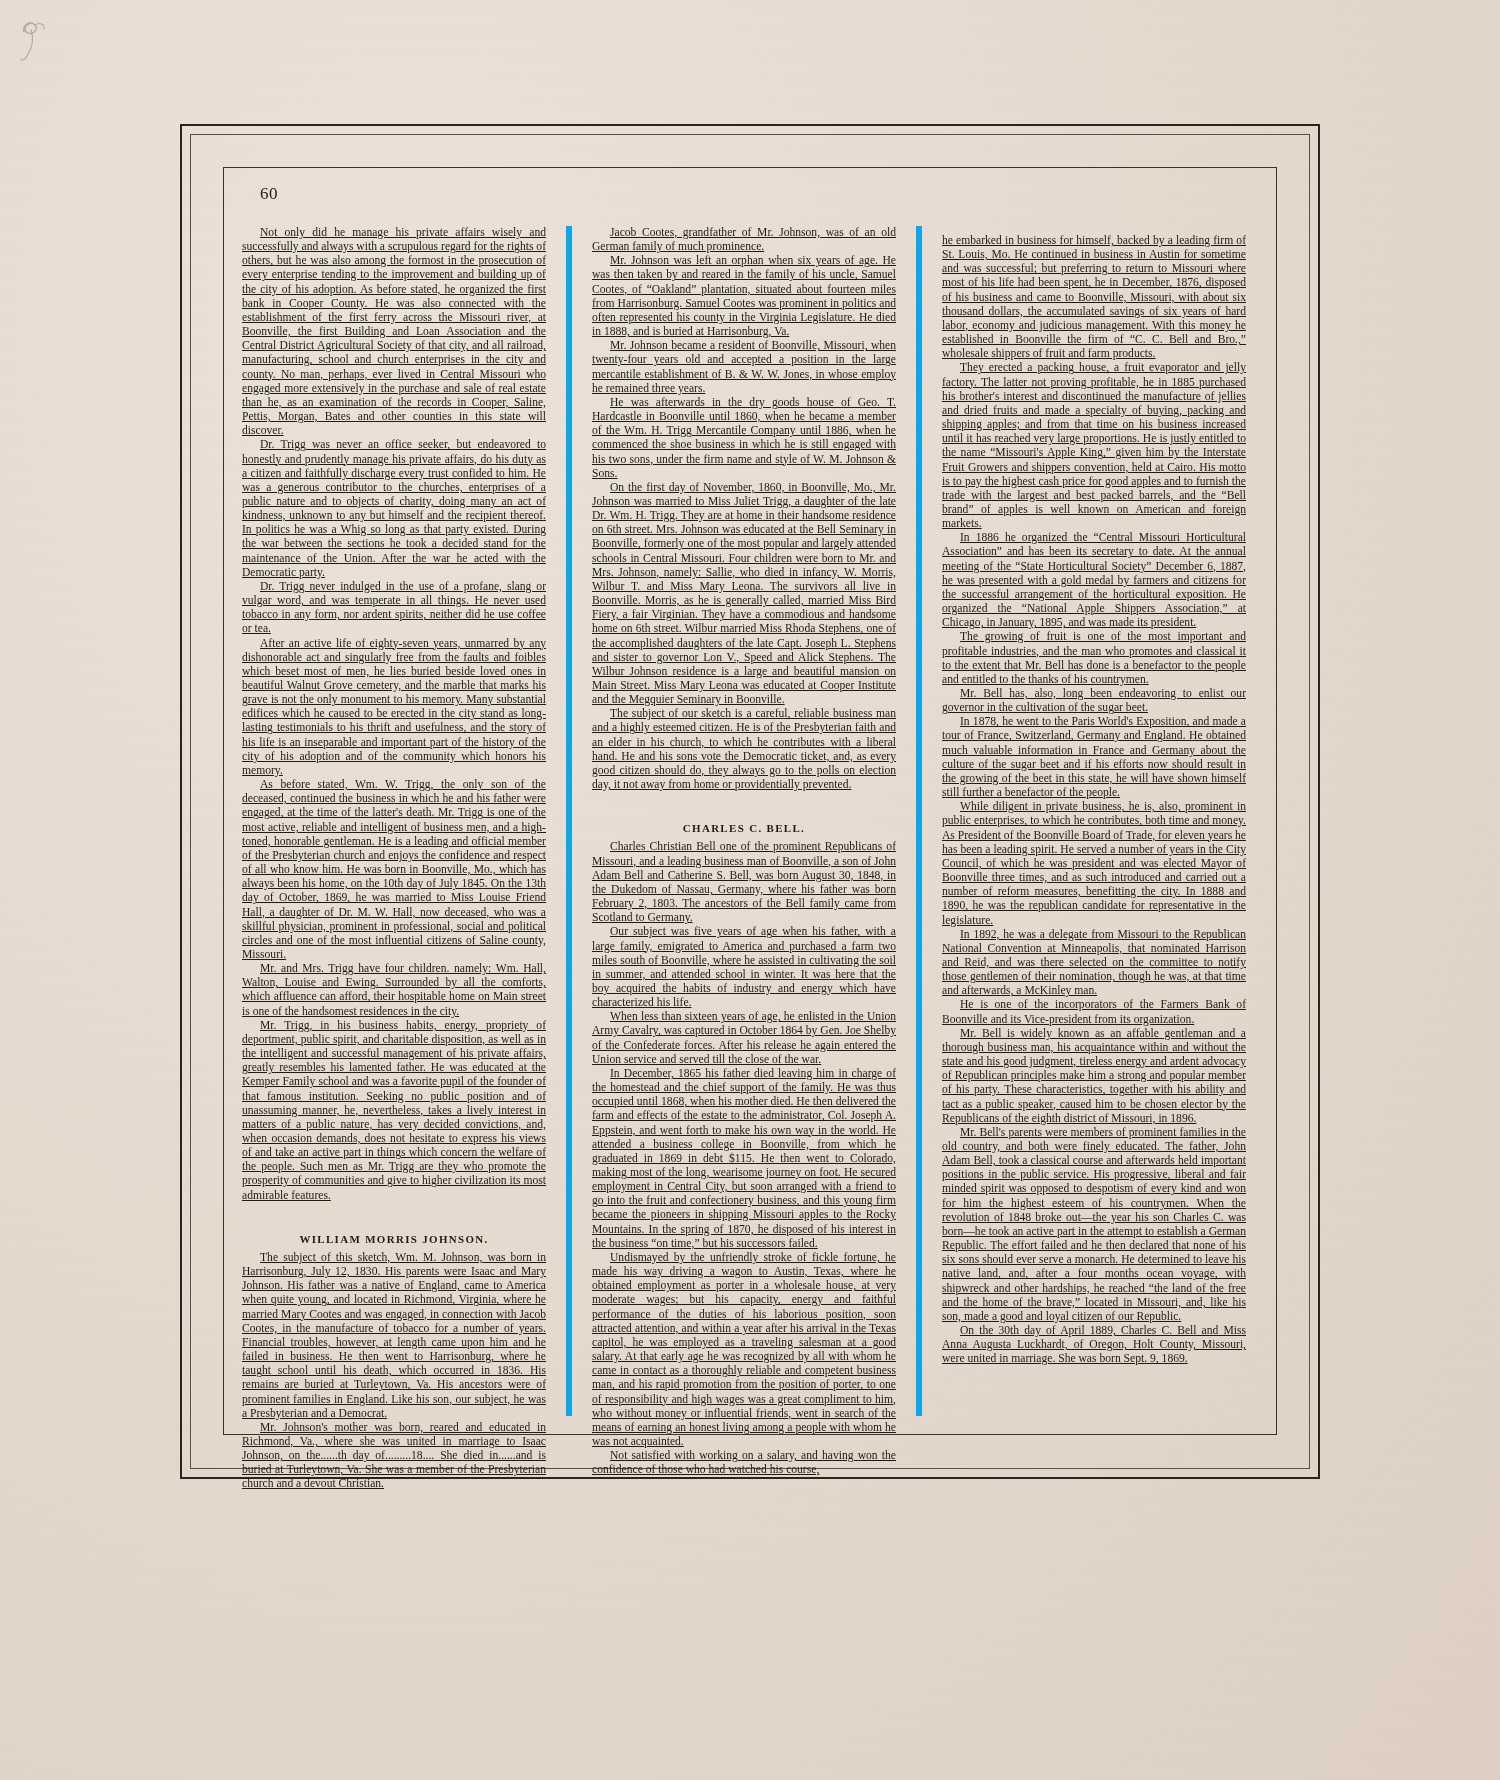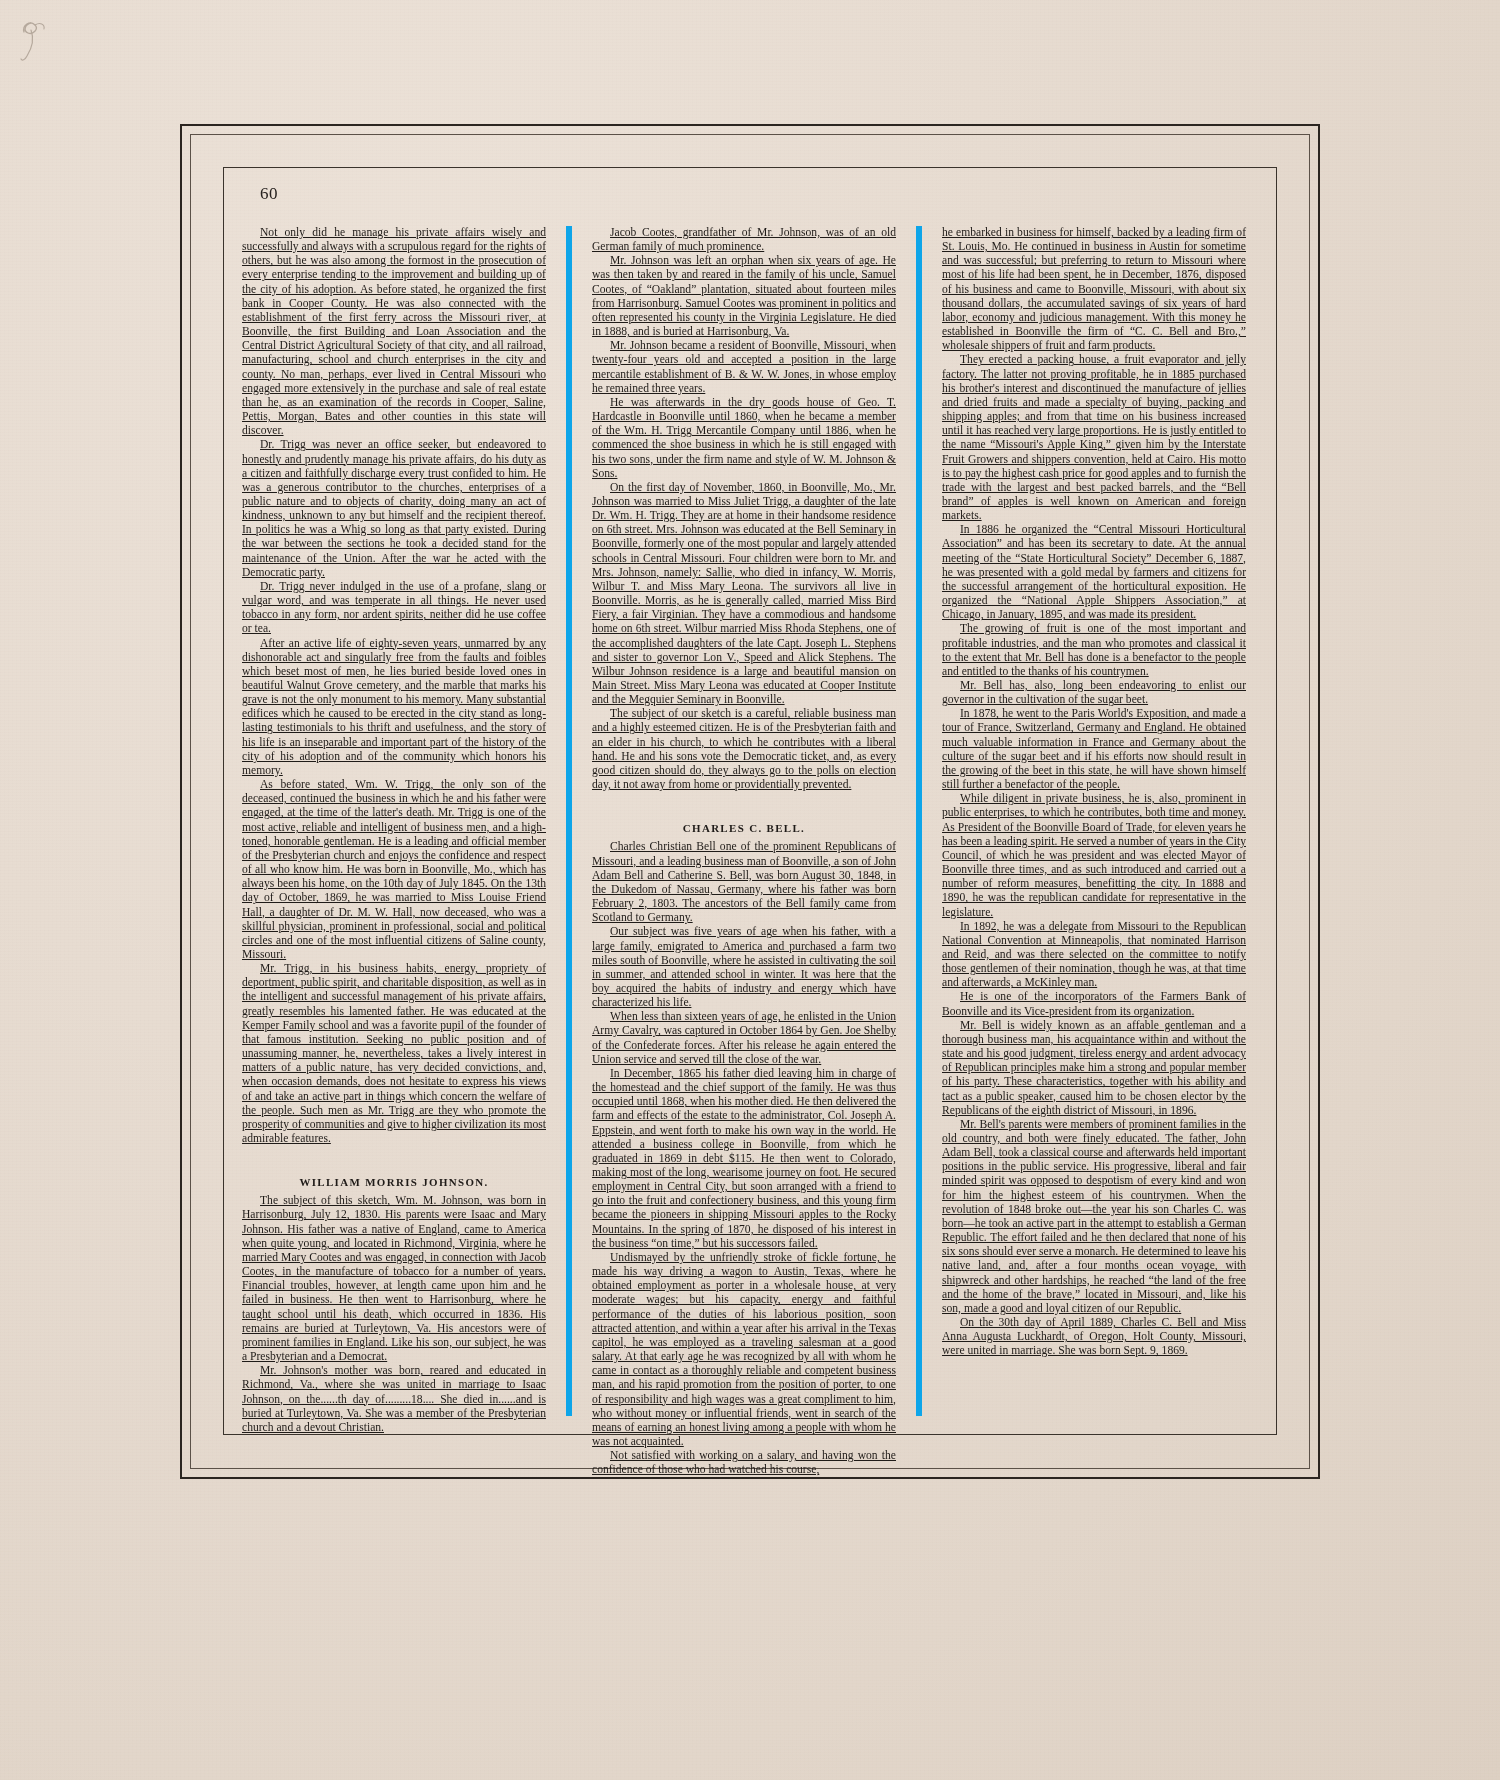--- a/index.html
+++ b/index.html
@@ -79,21 +79,21 @@
     padding-left:20px;
     margin-left:20px;
     border-left:6px solid #0ea5e9;
   }
   .col p{
     margin:0;
     text-indent:18px;
     hyphens:manual;
     text-decoration:underline;
   }
-  .col p.noind{text-indent:0;}
+  .col p.noind{text-indent:0;margin-top:8px;}
   h3.sec{
     font-family:"Liberation Serif", serif;
     font-weight:bold;
     font-size:11.4px;
     letter-spacing:1.4px;
     text-align:center;
     margin:16px 0 5px 0;
     text-indent:0;
     transform:scaleX(.96);
   }
@@ -117,20 +117,21 @@
 
 <div id="page">
   <div id="folio">60</div>
   <div id="cols">
     <div class="col c1">
         <p>Not only did he manage his private affairs wisely and successfully and always with a scrupulous regard for the rights of others, but he was also among the formost in the prosecution of every enterprise tending to the improvement and building up of the city of his adoption. As before stated, he organized the first bank in Cooper County. He was also connected with the establishment of the first ferry across the Missouri river, at Boonville, the first Building and Loan Association and the Central District Agricultural Society of that city, and all railroad, manufacturing, school and church enterprises in the city and county. No man, perhaps, ever lived in Central Missouri who engaged more extensively in the purchase and sale of real estate than he, as an examination of the records in Cooper, Saline, Pettis, Morgan, Bates and other counties in this state will discover.</p>
         <p>Dr. Trigg was never an office seeker, but endeavored to honestly and prudently manage his private affairs, do his duty as a citizen and faithfully discharge every trust confided to him. He was a generous contributor to the churches, enterprises of a public nature and to objects of charity, doing many an act of kindness, unknown to any but himself and the recipient thereof. In politics he was a Whig so long as that party existed. During the war between the sections he took a decided stand for the maintenance of the Union. After the war he acted with the Democratic party.</p>
         <p>Dr. Trigg never indulged in the use of a profane, slang or vulgar word, and was temperate in all things. He never used tobacco in any form, nor ardent spirits, neither did he use coffee or tea.</p>
         <p>After an active life of eighty-seven years, unmarred by any dishonorable act and singularly free from the faults and foibles which beset most of men, he lies buried beside loved ones in beautiful Walnut Grove cemetery, and the marble that marks his grave is not the only monument to his memory. Many substantial edifices which he caused to be erected in the city stand as long-lasting testimonials to his thrift and usefulness, and the story of his life is an inseparable and important part of the history of the city of his adoption and of the community which honors his memory.</p>
         <p>As before stated, Wm. W. Trigg, the only son of the deceased, continued the business in which he and his father were engaged, at the time of the latter's death. Mr. Trigg is one of the most active, reliable and intelligent of business men, and a high-toned, honorable gentleman. He is a leading and official member of the Presbyterian church and enjoys the confidence and respect of all who know him. He was born in Boonville, Mo., which has always been his home, on the 10th day of July 1845. On the 13th day of October, 1869, he was married to Miss Louise Friend Hall, a daughter of Dr. M. W. Hall, now deceased, who was a skillful physician, prominent in professional, social and political circles and one of the most influential citizens of Saline county, Missouri.</p>
+        <p>Mr. and Mrs. Trigg have four children. namely: Wm. Hall, Walton, Louise and Ewing. Surrounded by all the comforts, which affluence can afford, their hospitable home on Main street is one of the handsomest residences in the city.</p>
         <p>Mr. Trigg, in his business habits, energy, propriety of deportment, public spirit, and charitable disposition, as well as in the intelligent and successful management of his private affairs, greatly resembles his lamented father. He was educated at the Kemper Family school and was a favorite pupil of the founder of that famous institution. Seeking no public position and of unassuming manner, he, nevertheless, takes a lively interest in matters of a public nature, has very decided convictions, and, when occasion demands, does not hesitate to express his views of and take an active part in things which concern the welfare of the people. Such men as Mr. Trigg are they who promote the prosperity of communities and give to higher civilization its most admirable features.</p>
         <div class="gap"></div>
         <h3 class="sec">WILLIAM MORRIS JOHNSON.</h3>
         <p>The subject of this sketch, Wm. M. Johnson, was born in Harrisonburg, July 12, 1830. His parents were Isaac and Mary Johnson. His father was a native of England, came to America when quite young, and located in Richmond, Virginia, where he married Mary Cootes and was engaged, in connection with Jacob Cootes, in the manufacture of tobacco for a number of years. Financial troubles, however, at length came upon him and he failed in business. He then went to Harrisonburg, where he taught school until his death, which occurred in 1836. His remains are buried at Turleytown, Va. His ancestors were of prominent families in England. Like his son, our subject, he was a Presbyterian and a Democrat.</p>
         <p>Mr. Johnson's mother was born, reared and educated in Richmond, Va., where she was united in marriage to Isaac Johnson, on the......th day of.........18.... She died in......and is buried at Turleytown, Va. She was a member of the Presbyterian church and a devout Christian.</p>
       </div>
     <div class="col c2">
         <p>Jacob Cootes, grandfather of Mr. Johnson, was of an old German family of much prominence.</p>
         <p>Mr. Johnson was left an orphan when six years of age. He was then taken by and reared in the family of his uncle, Samuel Cootes, of “Oakland” plantation, situated about fourteen miles from Harrisonburg. Samuel Cootes was prominent in politics and often represented his county in the Virginia Legislature. He died in 1888, and is buried at Harrisonburg, Va.</p>
         <p>Mr. Johnson became a resident of Boonville, Missouri, when twenty-four years old and accepted a position in the large mercantile establishment of B. &amp; W. W. Jones, in whose employ he remained three years.</p>

